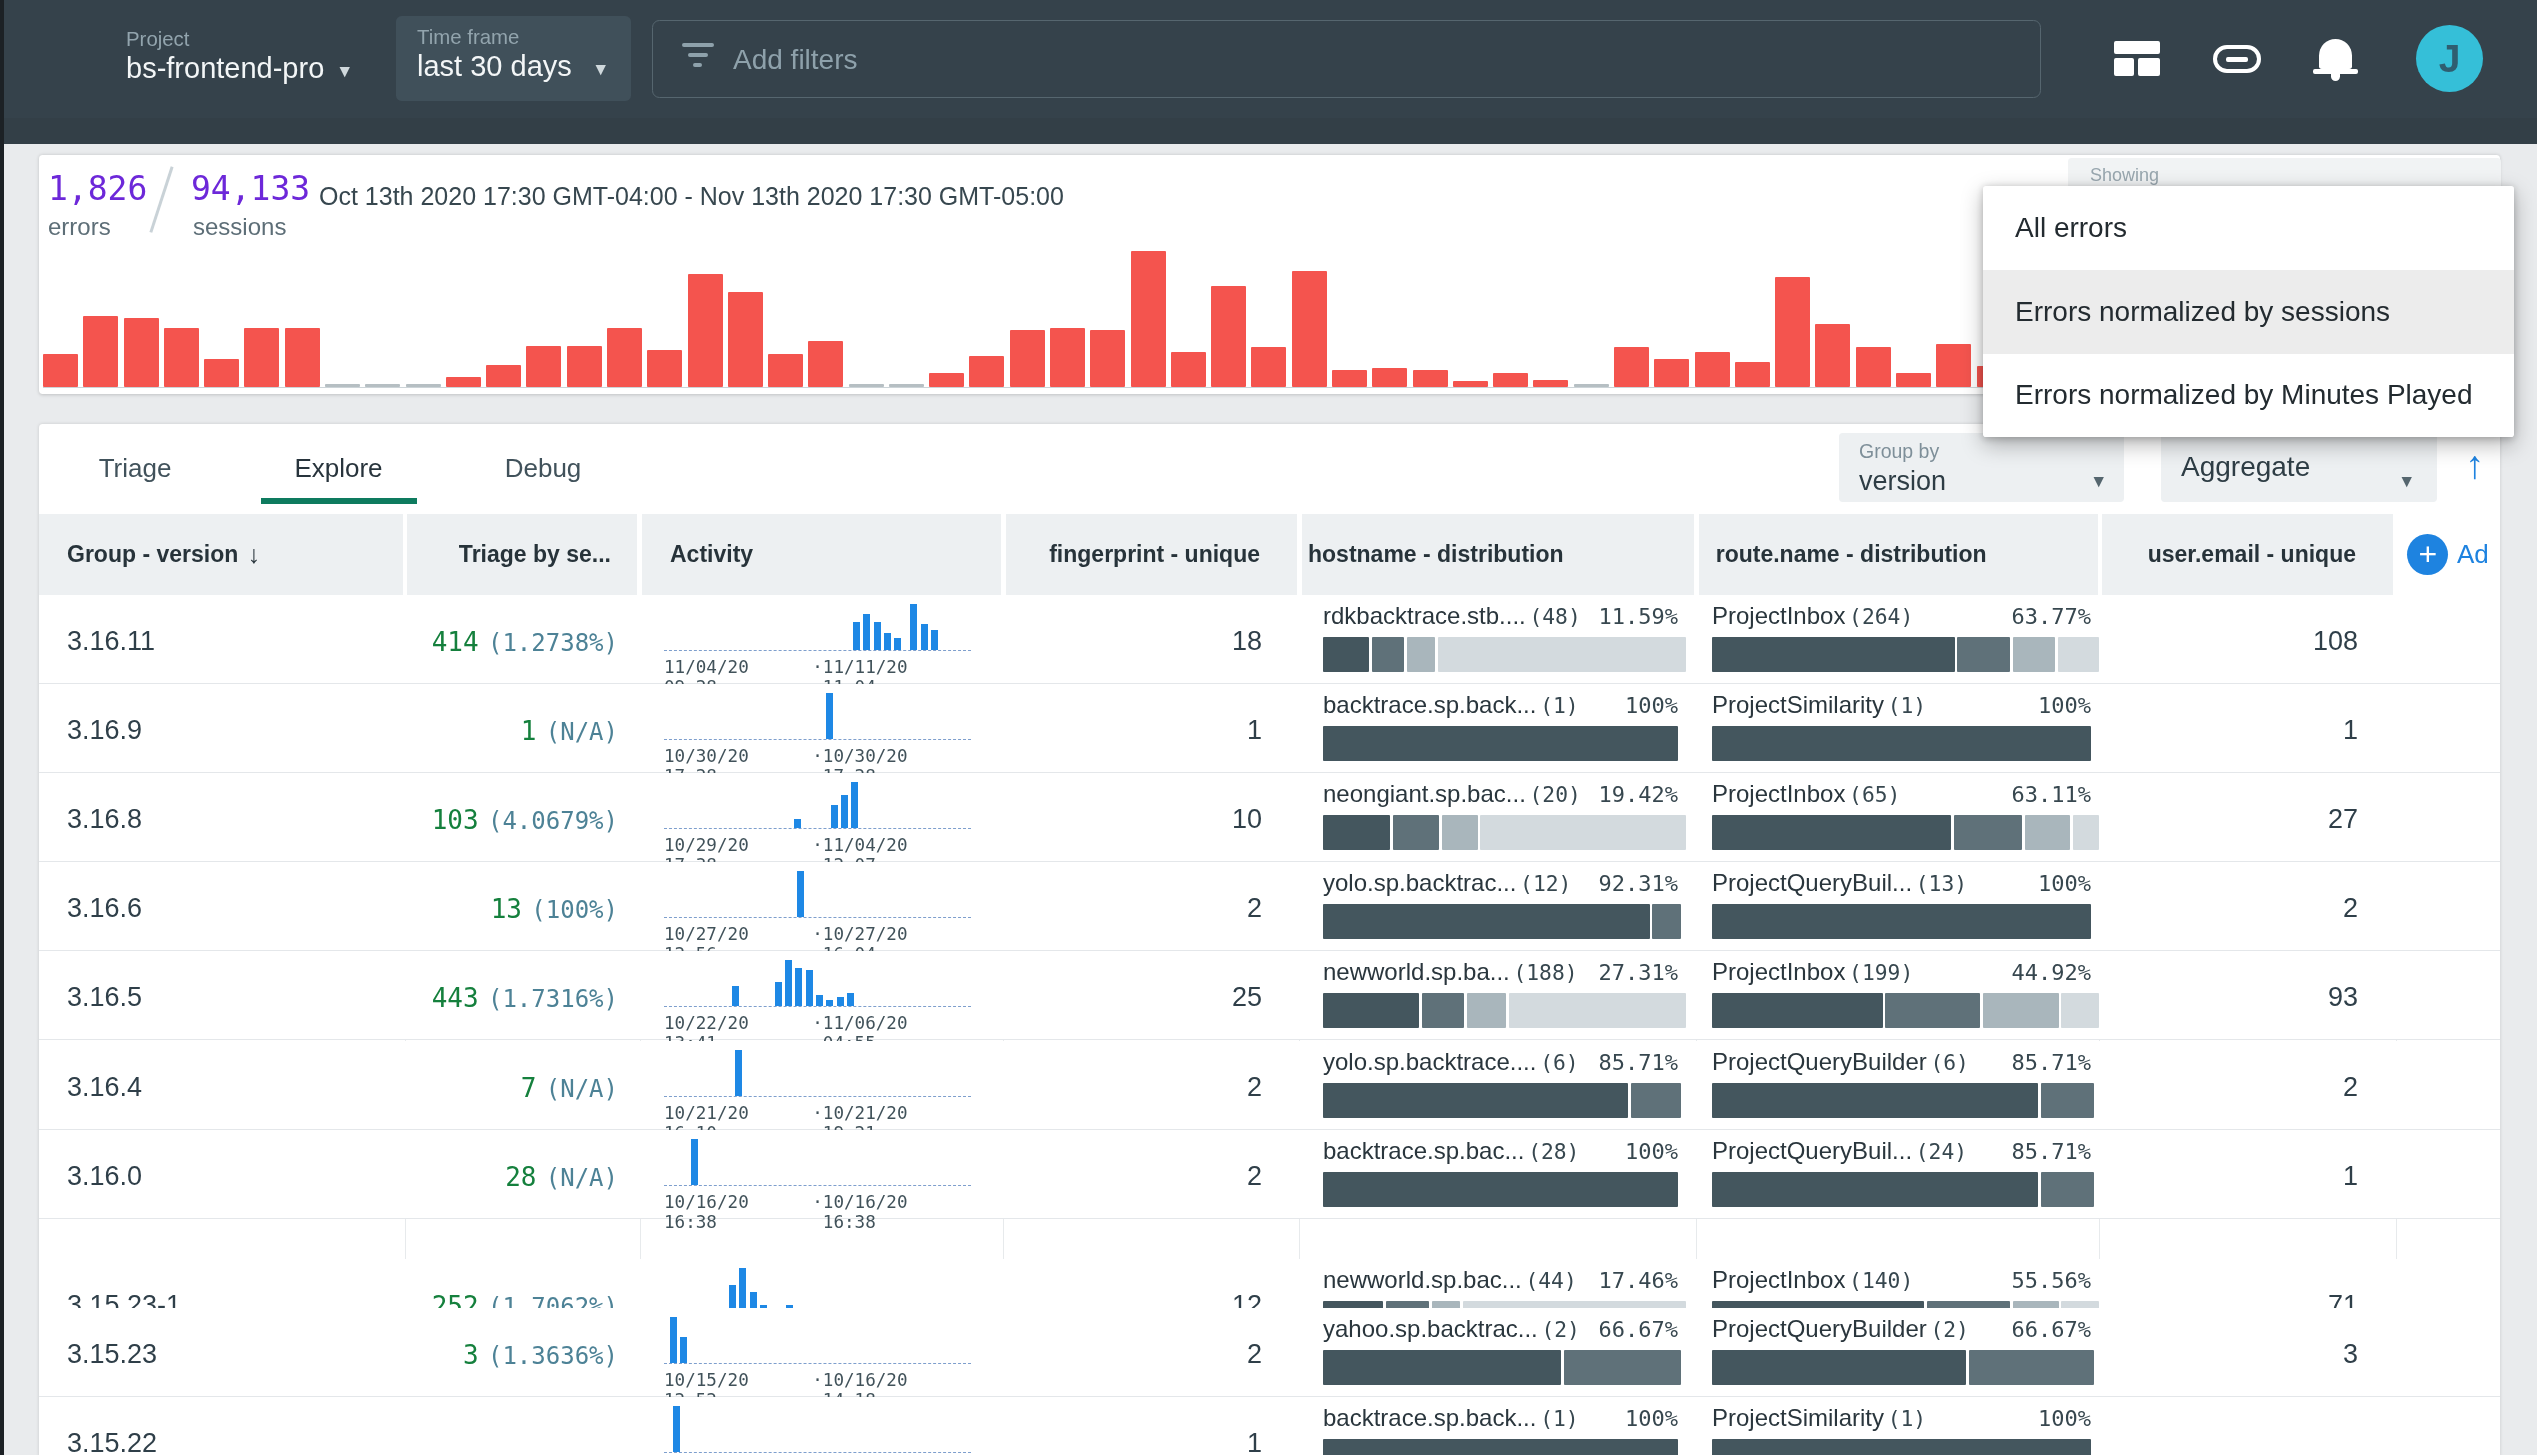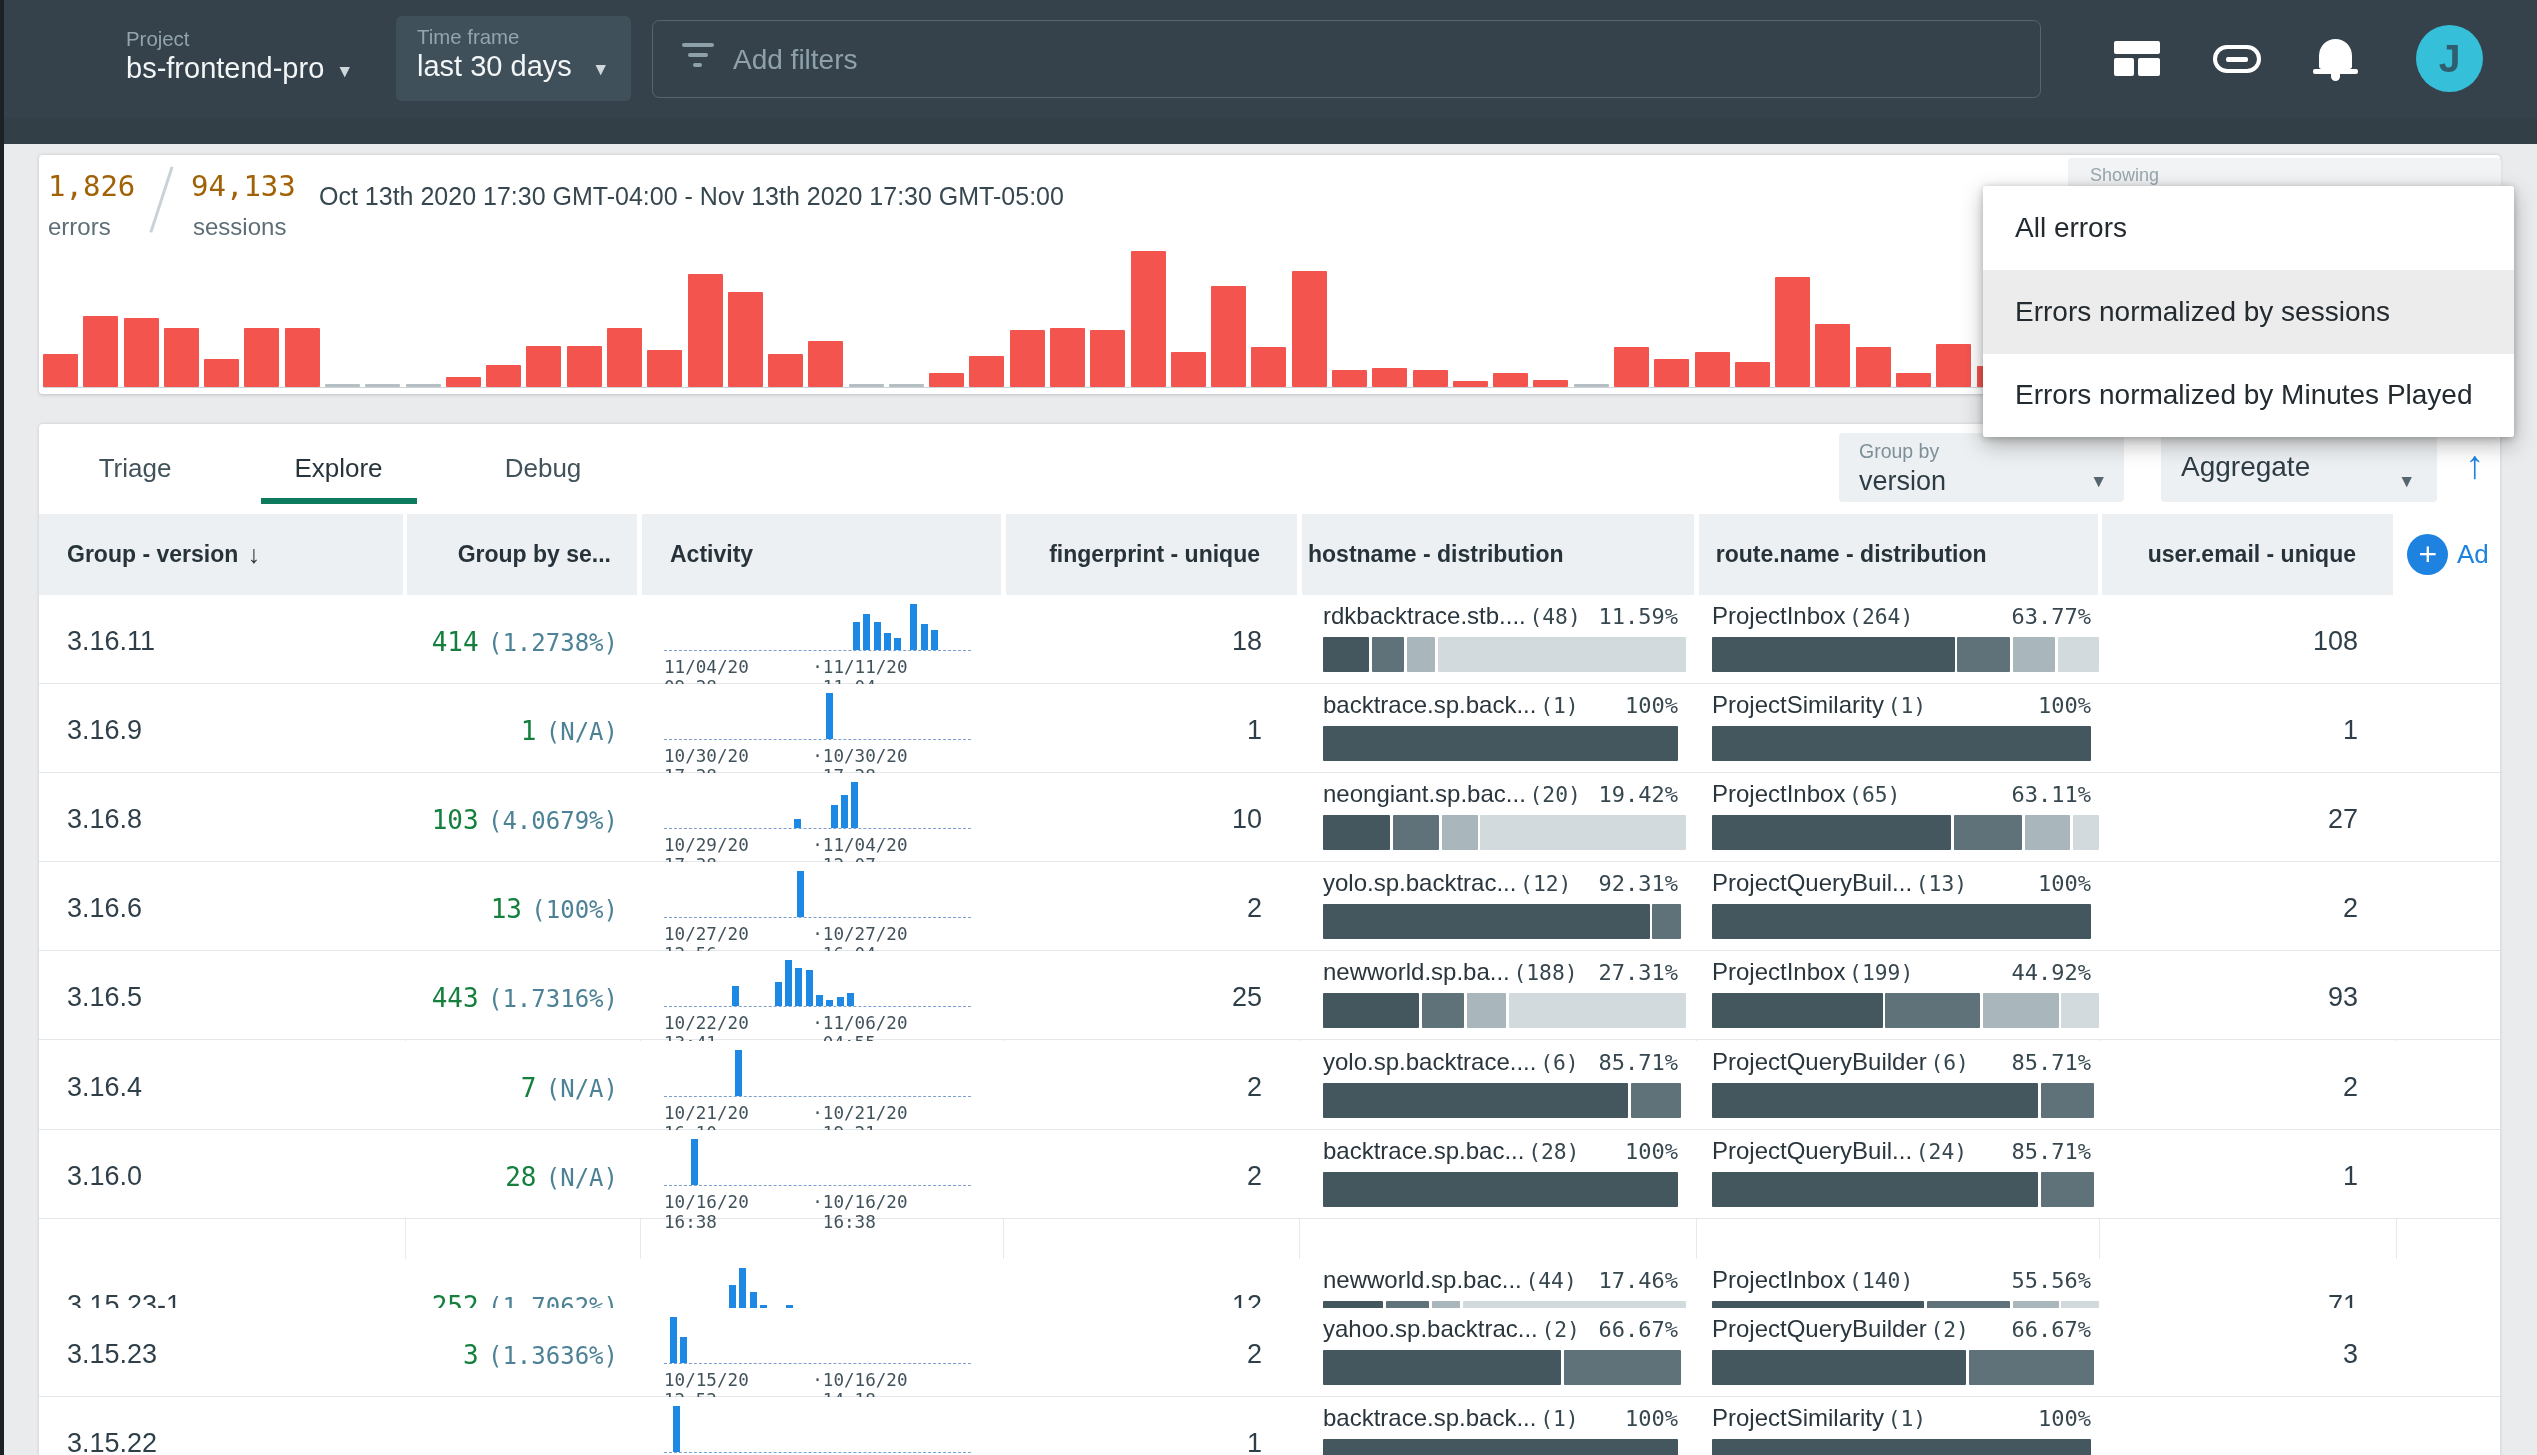--- a/index.html
+++ b/index.html
@@ -34,21 +34,21 @@
   .icon-link-bar{left:2226px;top:57px;width:22px;height:4.6px;background:#fff;border-radius:1.9px}
   .bell-body{left:2319px;top:39px;width:33px;height:30px;background:#fff;border-radius:16.7px 16.7px 2.8px 2.8px}
   .bell-base{left:2313px;top:69px;width:45px;height:4.6px;background:#fff;border-radius:1.9px}
   .bell-clap{left:2331px;top:74px;width:9.3px;height:6.5px;background:#fff;border-radius:0 0 4.6px 4.6px}
   .avatar{left:2416px;top:25px;width:67px;height:67px;border-radius:50%;background:#35bfd8;
     display:flex;align-items:center;justify-content:center;font-size:39px;color:#2f5e70;font-weight:700}
 
   
   .stats-card{left:39px;top:155px;width:2461px;height:239px;background:#fff;border-radius:3.7px;
     box-shadow:0 0.9px 3.7px rgba(0,0,0,.18);z-index:1}
-  .stat-num{font-size:29px;color:#a16207}
+  .stat-num{font-size:33px;color:#6d28d9}
   .stat-lab{font-size:24px;color:#5d6e77}
   .en{left:48px;top:169px}.el{left:48px;top:213px}
   .slash{left:160px;top:165px;width:2.8px;height:69px;background:#c9d2d7;transform:rotate(18deg)}
   .sn{left:191px;top:169px}.sl{left:193px;top:213px}
   .daterange{left:319px;top:182px;font-size:25px;color:#37474f}
   .histogram{left:43px;top:238px;width:2419px;height:149px;border-bottom:1.9px solid #ccd4d8;z-index:2}
   .hbar{position:absolute;bottom:0;width:35px;background:#f4544e;border-radius:0.9px}
 
   
   .showing-box{left:2068px;top:158px;width:433px;height:59px;background:#f1f3f4;border-radius:3.7px 3.7px 0 0;z-index:6}
@@ -676,21 +676,21 @@
 <div class="abs edge"></div>
 
 <div class="abs tab" style="left: 84px; width: 102px;">Triage</div>
 <div class="abs tab active" style="left: 278px; width: 121px;">Explore</div>
 <div class="abs tab" style="left: 492px; width: 102px;">Debug</div>
 <div class="hcell" style="left: 39px; width: 364px; justify-content: flex-start; padding-left: 28px; padding-right: 0px;">
     <span>Group - version</span>
     <span style="margin-left: 9.3px; font-size: 25px; color: rgb(43, 55, 62);">↓</span>
   </div>
 <div class="hcell" style="left: 407px; width: 230px; justify-content: flex-end; padding-left: 0px; padding-right: 26px;">
-    <span>Group by se...</span>
+    <span>Triage by se...</span>
   </div>
 <div class="hcell" style="left: 642px; width: 359px; justify-content: flex-start; padding-left: 28px; padding-right: 0px;">
     <span>Activity</span>
   </div>
 <div class="hcell" style="left: 1006px; width: 291px; justify-content: flex-end; padding-left: 0px; padding-right: 37px;">
     <span>fingerprint - unique</span>
   </div>
 <div class="hcell" style="left: 1302px; width: 392px; justify-content: flex-start; padding-left: 6px; padding-right: 0px;">
     <span>hostname - distribution</span>
   </div>

